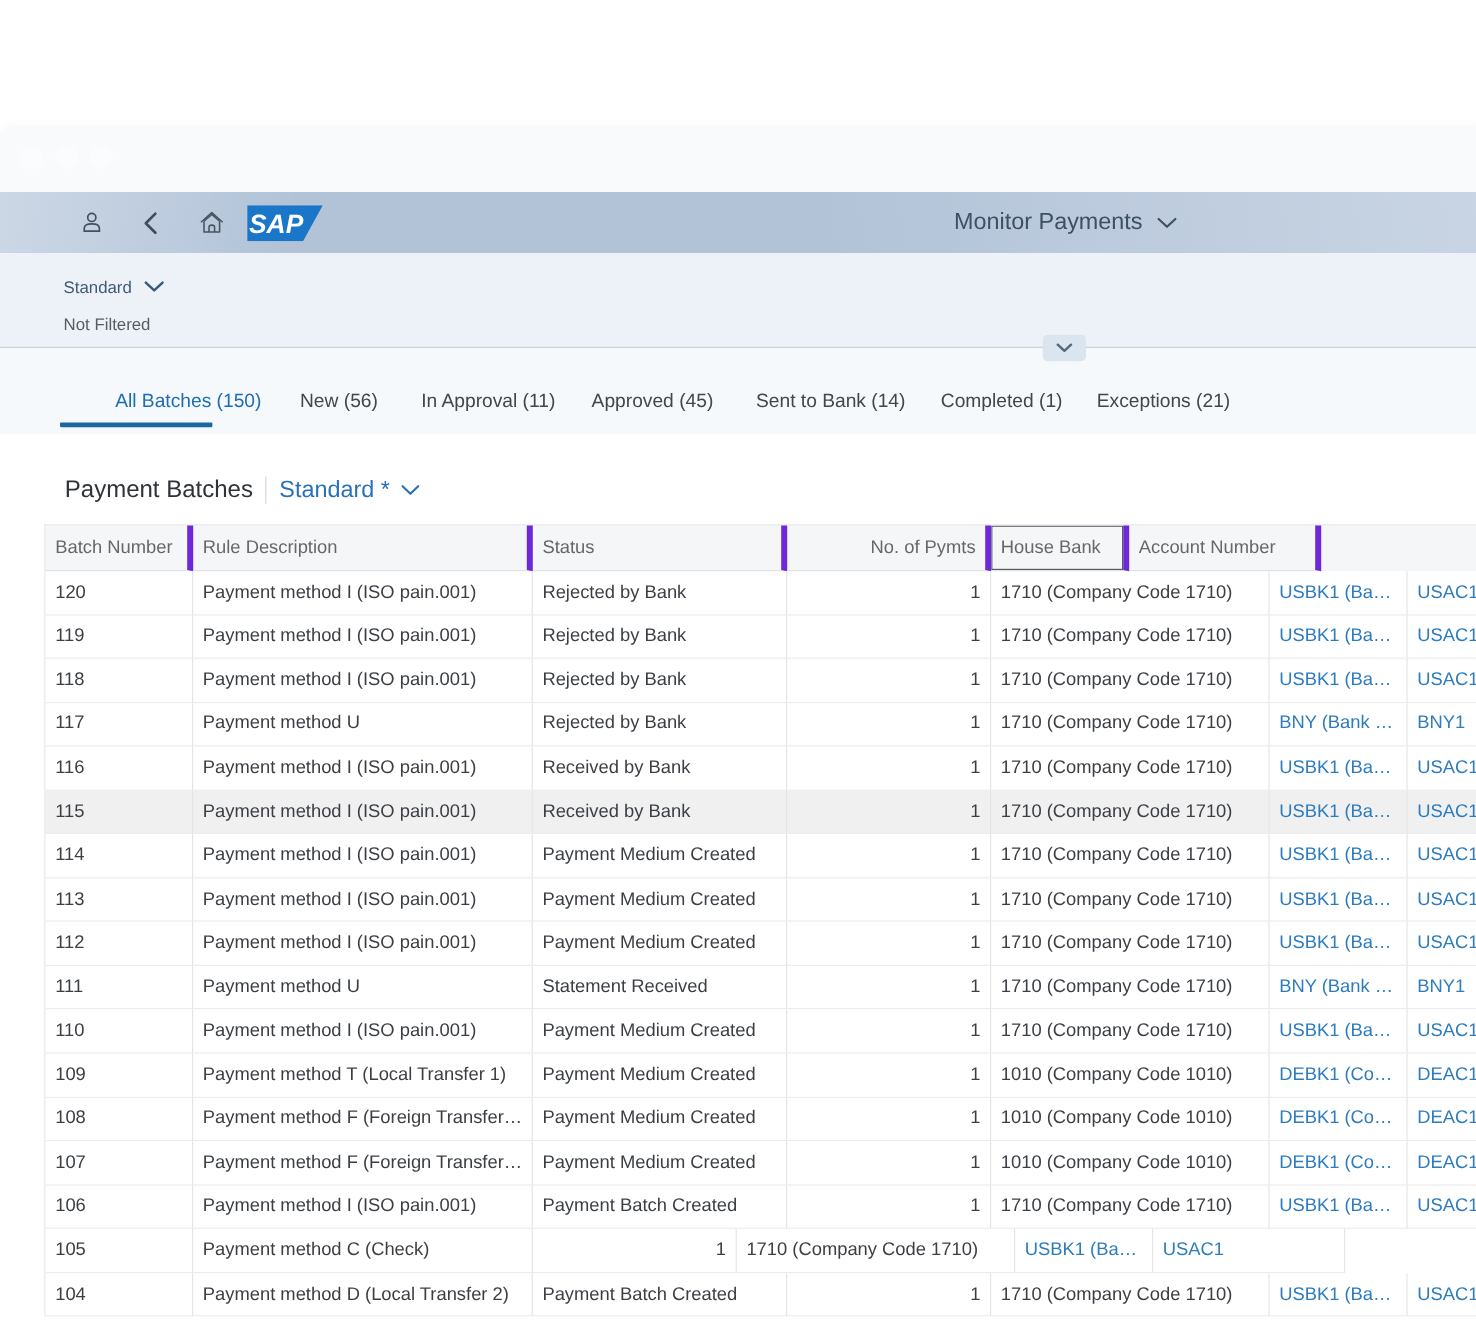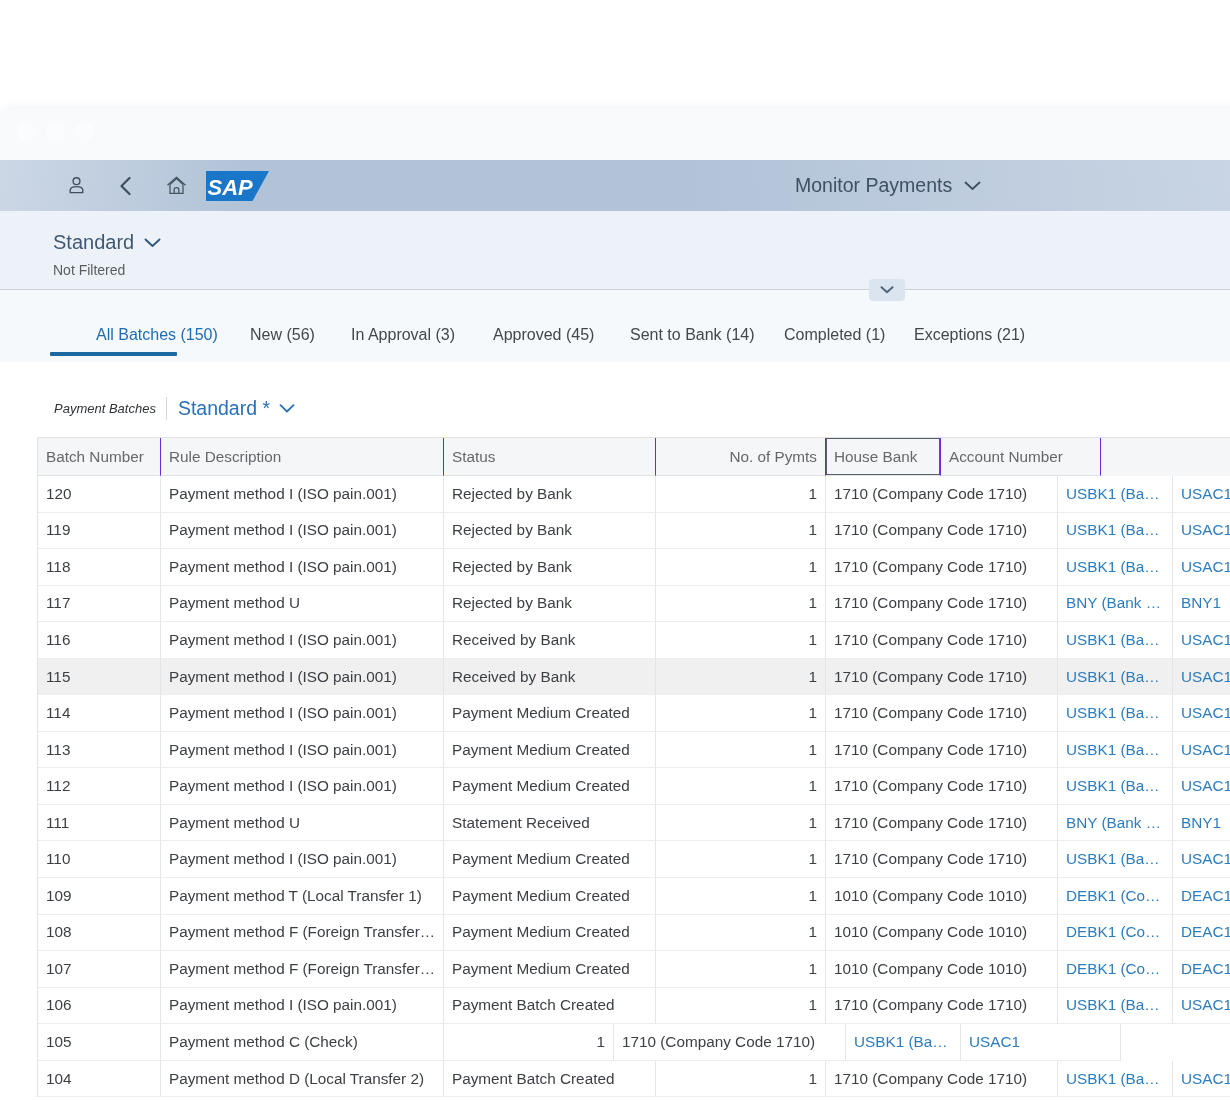--- a/index.html
+++ b/index.html
@@ -17,45 +17,45 @@
 #shell { position:absolute; left:0; top:52px; width:100%; height:51px;
   background:linear-gradient(100deg, rgba(255,255,255,.34) 0%, rgba(255,255,255,0) 20%),
   linear-gradient(260deg, rgba(255,255,255,.30) 0%, rgba(255,255,255,.10) 30%, rgba(255,255,255,0) 45%),
   #b2c3d8; }
 .sic { position:absolute; top:0; height:51px; display:flex; align-items:center; }
 #shelltitle { position:absolute; left:795px; top:0; height:51px; display:flex;
   align-items:center; font-size:19.5px; color:#3d5064;text-align:right; }
 
 #filter { position:absolute; left:0; top:103px; width:100%; height:79px;
   background:#edf2f8; border-bottom:1px solid #cbd2d9; }
-#std { position:absolute; left:53px; top:20px; font-size:20px; color:#405972;
+#std { position:absolute; left:53px; top:20px; font-size:14px; color:#405972;
   display:flex; align-items:center; }
 #nf { position:absolute; left:53px; top:51px; font-size:14px; color:#595d61;text-align:center; }
 #pill { position:absolute; left:869px; top:171px; width:36px; height:22px;
   background:#dbe5ef; border-radius:4px; display:flex; align-items:center;
   justify-content:center; z-index:3; }
 
 #tabs { position:absolute; left:0; top:182px; width:100%; height:72px;
   background:#f6f9fb; }
 .tab { position:absolute; top:36px; font-size:16px; color:#41474c; white-space:nowrap;margin-left:43px; }
 .tab.act { color:#1e6cb3; }
 #tabline { position:absolute; left:50px; top:62px; width:127px; height:4px;
   background:#1b679f; border-radius:1px; }
 
 #content { position:absolute; left:0; top:254px; width:100%; height:738px; background:#ffffff; }
 #hdr { position:absolute; left:54px; top:33px; height:26px; display:flex; align-items:center; }
-#hdr .t1 { font-size:13px; color:#2e3338;font-style:italic; }
+#hdr .t1 { font-size:20px; color:#2e3338; }
 #hdr .sep { width:1px; height:23px; background:#d5d9dc; margin:0 11px 0 10px; }
 #hdr .t2 { font-size:19.5px; color:#2a71b8; display:flex; align-items:center; }
 
 #tbl { position:absolute; left:37px; top:75px; width:1296px;
   border-left:1px solid #dfe3e6; border-top:1px solid #dfe3e6; }
 .thr { display:flex; height:38px; background:#f5f6f7; }
 .th { font-size:15.3px; color:#64686c; display:flex; align-items:center;
-  padding:0 8px; border-right:1px solid #6d28d9; border-bottom:1px solid #dfe3e6;
+  padding:0 8px; border-right:5px solid #6d28d9; border-bottom:1px solid #dfe3e6;
   white-space:nowrap; overflow:hidden; }
 .tr { display:flex; height:36.55px; background:#ffffff; }
 .tr.hl { background:#f0f0f1; }
 .td { font-size:15.3px; color:#3b3f44; display:flex; align-items:center;
   padding:0 8px; border-right:1px solid #e3e6e9; border-bottom:1px solid #ededef;
   white-space:nowrap; overflow:hidden; }
 .c1 { width:123px; }
 .c2 { width:283px; }
 .c3 { width:212px; }
 .c4 { width:170px; justify-content:flex-end; }
@@ -116,21 +116,21 @@
     <div id="nf">Not Filtered</div>
   </div>
   <div id="pill">
     <svg width="14" height="8" viewBox="0 0 14 8" fill="none" stroke="#54667a" stroke-width="2" stroke-linecap="round" stroke-linejoin="round">
       <path d="M1.5 1.2 L7 6.3 L12.5 1.2"></path>
     </svg>
   </div>
   <div id="tabs">
     <div class="tab act" style="left:53px;">All Batches (150)</div>
     <div class="tab" style="left:207px;">New (56)</div>
-    <div class="tab" style="left:308px;">In Approval (3)</div>
+    <div class="tab" style="left:308px;">In Approval (11)</div>
     <div class="tab" style="left:450px;">Approved (45)</div>
     <div class="tab" style="left:587px;text-align:center;">Sent to Bank (14)</div>
     <div class="tab" style="left:741px;">Completed (1)</div>
     <div class="tab" style="left:871px;">Exceptions (21)</div>
     <div id="tabline"></div>
   </div>
   <div id="content">
     <div id="hdr">
       <span class="t1">Payment Batches</span>
       <span class="sep"></span>

